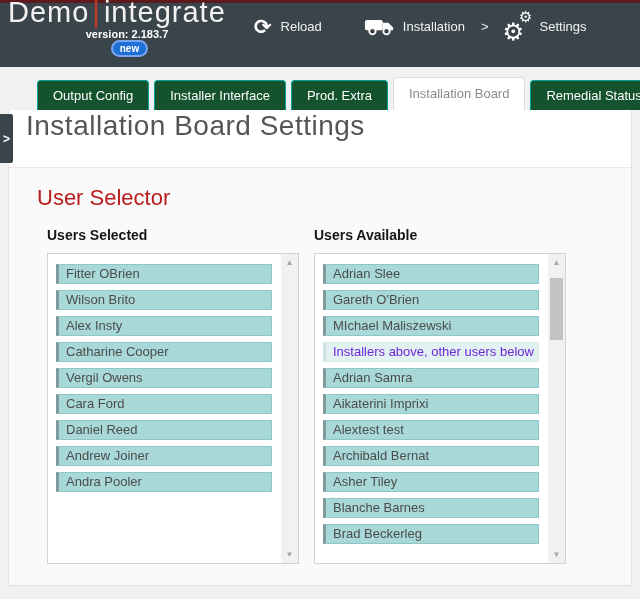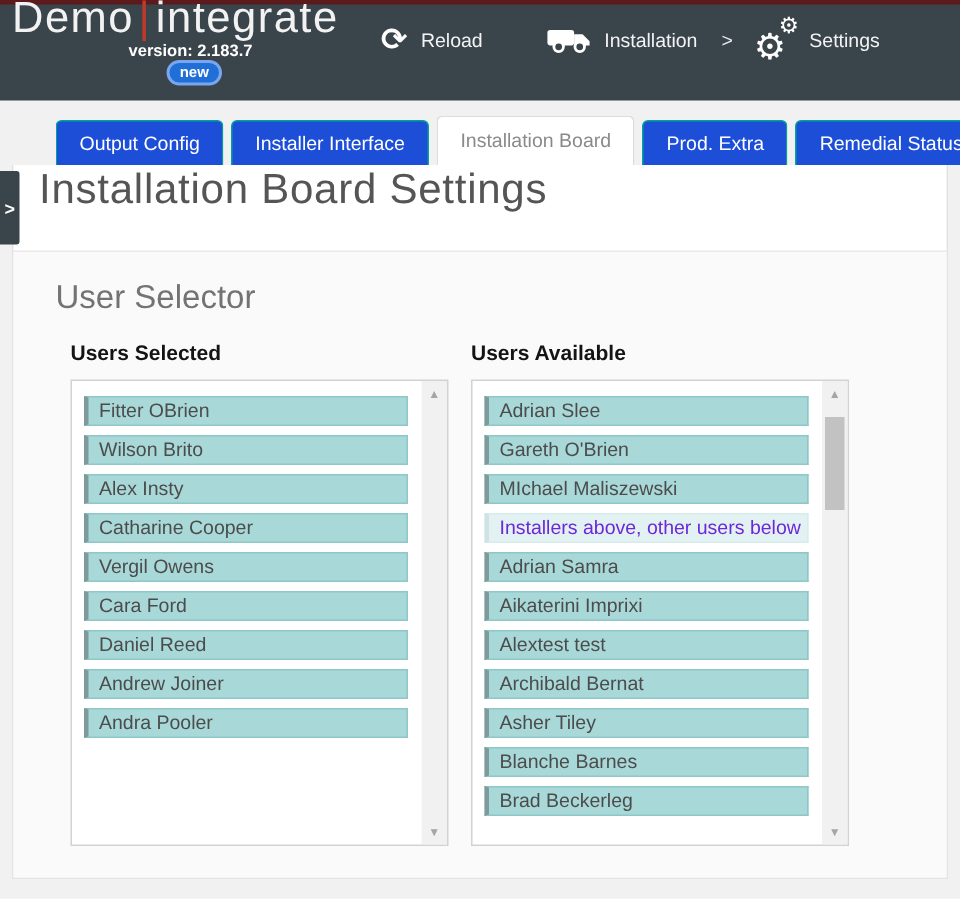--- a/index.html
+++ b/index.html
@@ -28,21 +28,21 @@
   .nav-item{ display:flex; align-items:center; gap:9px; color:#f3f3f3; font-size:13px; cursor:pointer; }
   .nav-sep{ color:#e8e8e8; font-size:13px; margin:0 2px; }
   .reload-glyph{ font-size:21px; line-height:21px; color:#fff; font-weight:bold; }
   .gear-wrap{ position:relative; width:26px; height:26px; }
   .gear-big{ position:absolute; left:-2px; bottom:-6px; font-size:24px; color:#fff; }
   .gear-small{ position:absolute; right:-2px; top:-6px; font-size:15px; color:#fff; }
 
   
   .tab-strip{ padding:10px 0 0 37px; height:43px; display:flex; align-items:flex-end; }
   .tab{
-    background:#1d4ed8; color:#fff; font-size:13px; line-height:30px; height:30px;
+    background:#14532d; color:#fff; font-size:13px; line-height:30px; height:30px;
     padding:0 15px; margin-right:5px; border-radius:4px 4px 0 0; cursor:pointer;
     border:1px solid #00a29a; border-bottom:none; white-space:nowrap;
   }
   .tab.active{
     background:#ffffff; color:#8a8a8a; border:1px solid #ddd; border-bottom:none; height:33px; line-height:32px;
   }
 
   
   .main-panel{
     margin:0 8px; background:#fff; height:476px;
@@ -50,21 +50,21 @@
   }
   .title-band{ height:58px; display:flex; padding-left:17px; border-bottom:1px solid #eaeaea; }
   .page-title{ font-size:28px; color:#555; letter-spacing:.5px; font-weight:400; }
   .sidebar-toggle{
     position:absolute; left:0; top:114px; width:13px; height:49px; background:#3a444b;
     color:#fff; display:flex; align-items:center; justify-content:center;
     font-size:12px; font-weight:bold; cursor:pointer; z-index:5; border-radius:0 2px 2px 0;
   }
 
   .section{ background:#fafafa; height:417px; padding:13px 18px 0 20px; }
-  .section-title{ font-size:22px; color:#737373; font-weight:400; margin:4px 0 15px 8px; }
+  .section-title{ font-size:22px; color:#b91c1c; font-weight:400; margin:4px 0 15px 8px; }
   .section-note{ font-size:12px; color:#222; margin-left:18px; }
   .section-note b{ font-weight:bold; }
 
   .columns{ display:flex; margin:16px 0 0 18px; gap:15px; }
   .col{ width:252px; }
   .col-heading{ font-size:14px; font-weight:bold; color:#141414; margin-bottom:10px; }
 
   .listbox{
     position:relative; height:311px; background:#fff; border:1px solid #d2d2d2;
     padding:10px 26px 10px 8px; overflow:hidden;
@@ -133,22 +133,22 @@
         <span class="gear-small">⚙</span>
       </span>
       <span>Settings</span>
     </div>
   </div>
 </div>
 
 <div class="tab-strip" id="tab-strip">
     <div class="tab">Output Config</div>
     <div class="tab">Installer Interface</div>
+    <div class="tab">Prod. Extra</div>
     <div class="tab active">Installation Board</div>
-    <div class="tab">Prod. Extra</div>
     <div class="tab">Remedial Status</div>
   </div>
 
 <div class="sidebar-toggle">&gt;</div>
 
 <div class="main-panel">
   <div class="title-band">
     <div class="page-title">Installation Board Settings</div>
   </div>
 

